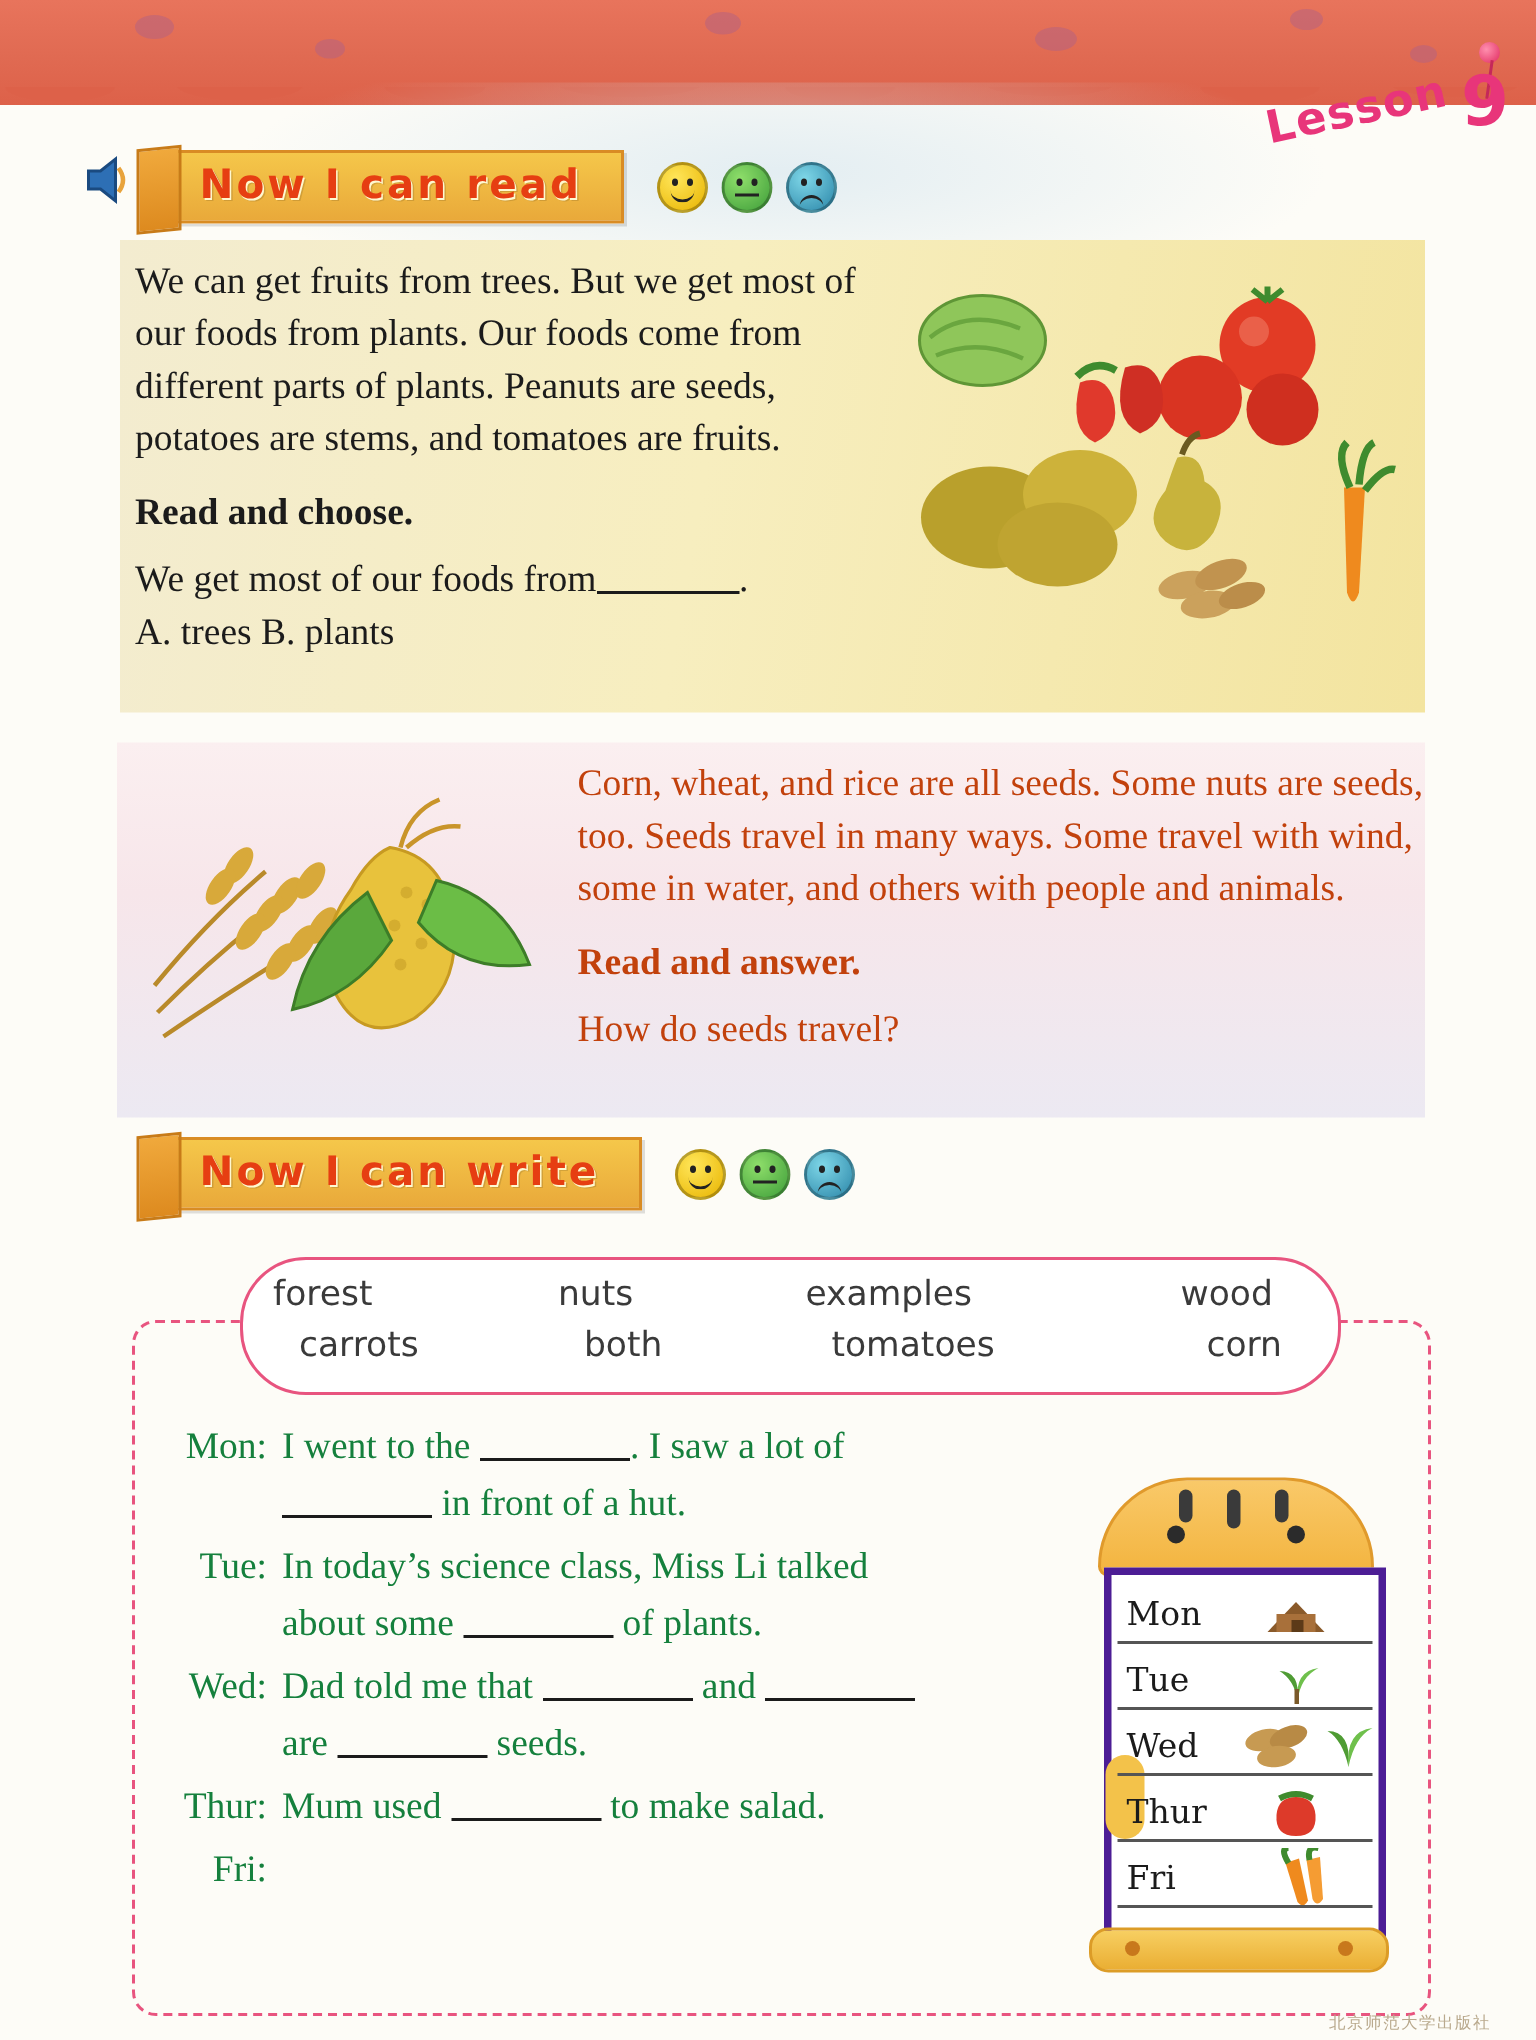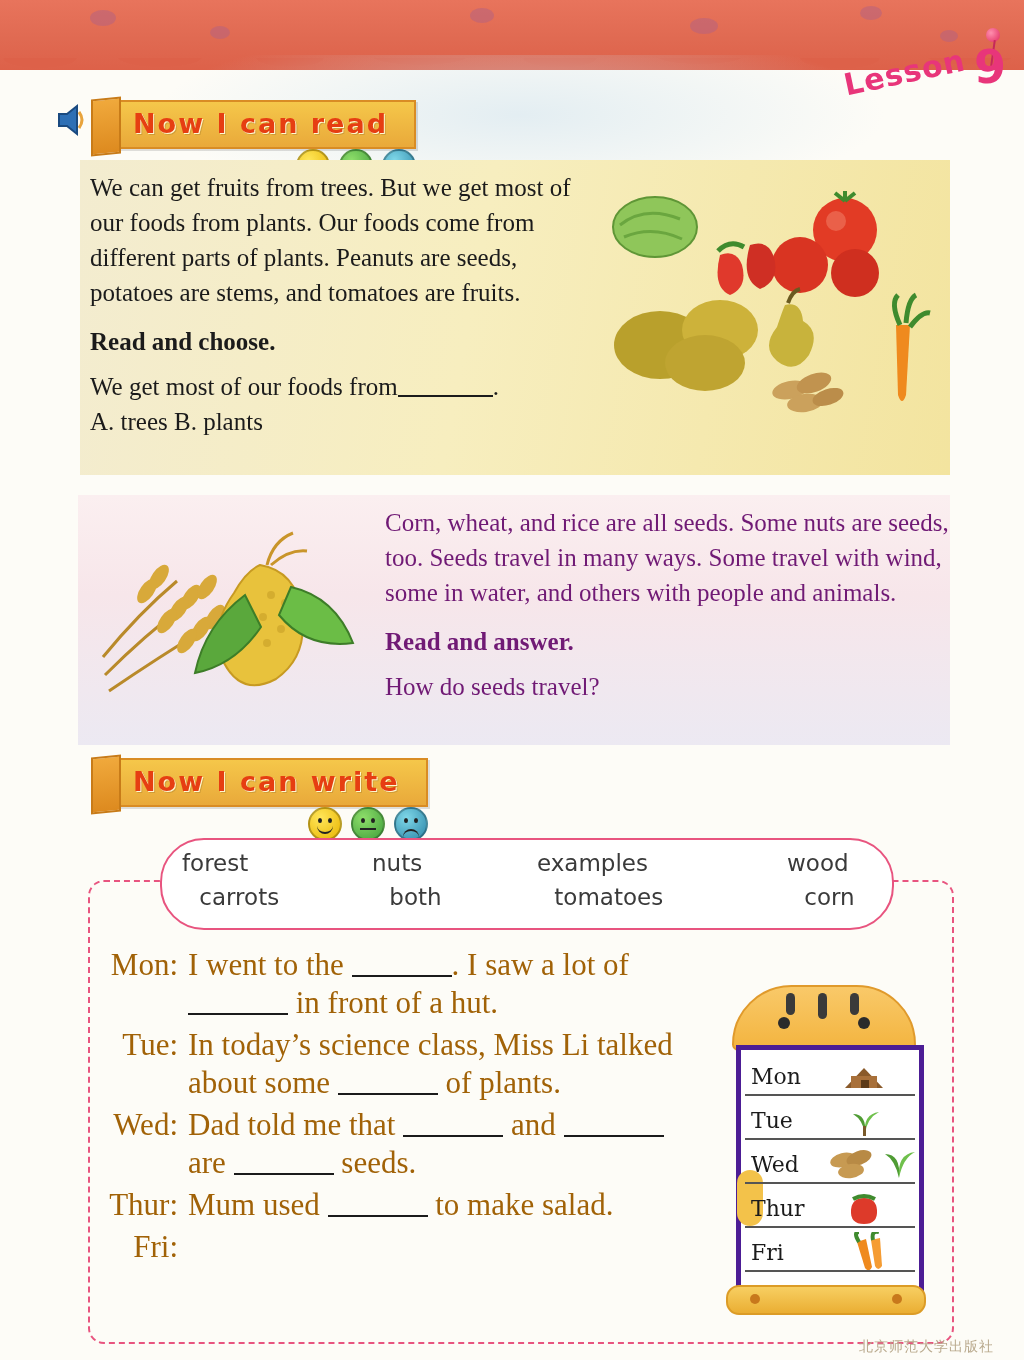--- a/index.html
+++ b/index.html
@@ -37,21 +37,21 @@
   }
   .lesson-word{font-size:30px;display:inline-block;transform:rotate(-12deg);letter-spacing:1px;}
   .lesson-num{font-size:46px;margin-left:8px;}
   .pin{
     position:absolute;right:24px;top:28px;width:14px;height:14px;border-radius:50%;
     background:radial-gradient(circle at 35% 35%,#ff8fae,#e0295f);
   }
   .pin-stem{position:absolute;right:30px;top:40px;width:2px;height:26px;background:#c5285a;transform:rotate(8deg);}
 
   
-  .sec-header{position:absolute;display:flex;align-items:flex-end;flex-direction:column;}
+  .sec-header{position:absolute;display:flex;align-items:center;}
   .sec-banner{
     position:relative;padding:6px 26px 8px 26px;
     background:linear-gradient(180deg,#f5c74a,#e9a93a);
     border:2px solid #d98c24;
     box-shadow:2px 2px 0 rgba(0,0,0,.12);
   }
   .sec-banner .txt{
     font-family:"DejaVu Sans", sans-serif;font-weight:bold;font-size:27px;
     color:#e63e12;letter-spacing:2px;
     text-shadow:1px 1px 0 #fff8d0, 2px 2px 0 rgba(0,0,0,.12);
@@ -89,41 +89,41 @@
   .blank{display:inline-block;border-bottom:2px solid #1b1b1b;width:95px;vertical-align:-2px;}
   
   .veg-art{position:absolute;left:600px;top:185px;width:340px;height:240px;}
   
   .panel2{
     position:absolute;left:78px;top:495px;width:872px;height:250px;
     background:linear-gradient(180deg,#fbeff0 0%,#f7e6ea 40%,#ece9f2 100%);
   }
   .panel2-text{
     position:absolute;left:385px;top:505px;width:570px;
-    font-size:25px;line-height:35px;color:#701a75;
+    font-size:25px;line-height:35px;color:#c2410c;
   }
   .corn-art{position:absolute;left:95px;top:525px;width:290px;height:190px;}
 
   
   .wordbox{
     position:absolute;left:160px;top:838px;width:730px;height:88px;
     border:2px solid #e8547f;border-radius:44px;background:#fff;
   }
   .wordrow{
     position:absolute;display:flex;font-family:"DejaVu Sans", sans-serif;
     font-size:23px;color:#3a3a3a;
   }
   .wordrow span{display:inline-block;}
   .dashbox{
     position:absolute;left:88px;top:880px;width:862px;height:460px;
     border:2px dashed #e8547f;border-radius:16px;
   }
   .diary{
     position:absolute;left:100px;top:950px;width:620px;
-    font-size:31px;line-height:30px;color:#a16207;
+    font-size:25px;line-height:30px;color:#15803d;
   }
   .d-row{display:flex;margin-bottom:12px;}
   .d-day{width:78px;text-align:right;padding-right:10px;flex:none;}
   .d-body{flex:1;}
   .ul{display:inline-block;border-bottom:2px solid #1b1b1b;width:100px;vertical-align:-2px;}
   
   .notepad{position:absolute;left:722px;top:985px;width:210px;height:330px;}
   .tiger-head{
     position:absolute;left:10px;top:0;width:180px;height:62px;
     background:linear-gradient(180deg,#f9c969,#f3b43f);
@@ -143,21 +143,21 @@
   }
   .note-side{
     position:absolute;left:-4px;top:120px;width:26px;height:56px;background:#f3c24a;border-radius:14px;
   }
   .note-base{
     position:absolute;left:4px;top:300px;width:196px;height:26px;
     background:linear-gradient(180deg,#f7cf62,#eaae33);border-radius:13px;border:2px solid #dc9c27;
   }
   .base-dot{position:absolute;top:7px;width:10px;height:10px;border-radius:50%;background:#c8781c;}
   .footnote{
-    position:absolute;right:30px;bottom:4px;font-size:14px;color:#b9a98d;
+    position:absolute;right:30px;bottom:4px;font-size:11px;color:#b9a98d;
     font-family:"DejaVu Sans", sans-serif;letter-spacing:1px;
   }
 </style>
 </head>
 <body>
 
 <div class="top-band">
   <div class="band-dot" style="left:90px;top:10px;width:26px;height:16px;"></div>
   <div class="band-dot" style="left:210px;top:26px;width:20px;height:13px;"></div>
   <div class="band-dot" style="left:470px;top:8px;width:24px;height:15px;"></div>

